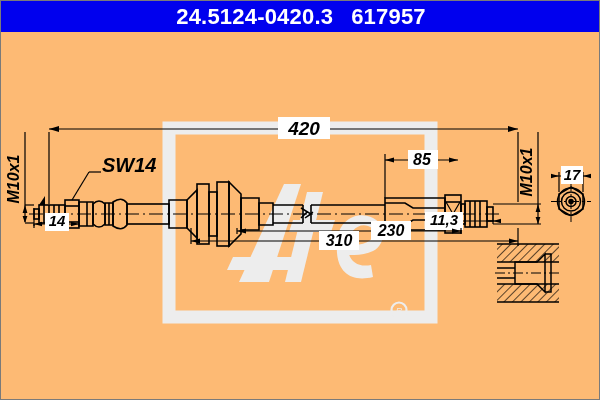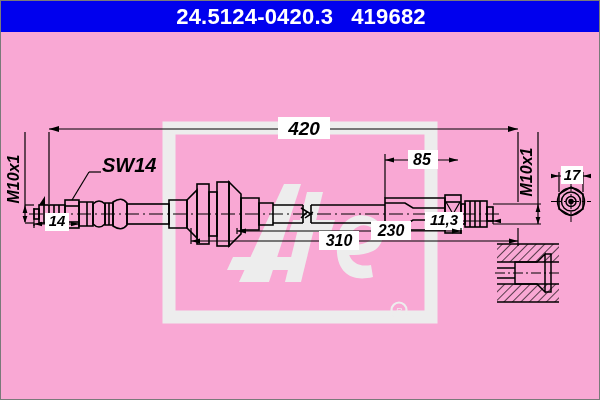--- a/index.html
+++ b/index.html
@@ -7,21 +7,21 @@
     padding: 0;
     background: #ffffff;
   }
   body {
     font-family: "Liberation Sans", sans-serif;
   }
   #page {
     position: relative;
     width: 600px;
     height: 400px;
-    background: #f9a8d4;
+    background: #fdba74;
     border: 1px solid #7a7a7a;
     box-sizing: border-box;
     overflow: hidden;
   }
   #header-banner {
     position: absolute;
     left: 0;
     top: 0;
     width: 600px;
     height: 31px;
@@ -59,21 +59,21 @@
   }
 </style>
 </head>
 <body>
 
 <div id="page">
 
   <div id="header-banner" style="background: rgb(0, 0, 238);">
     <span class="title-text" style="color: rgb(255, 255, 255);">24.5124-0420.3</span>
     <span class="title-gap"></span>
-    <span class="title-text" style="color: rgb(255, 255, 255);">419682</span>
+    <span class="title-text" style="color: rgb(255, 255, 255);">617957</span>
   </div>
 
   <div id="drawing-area">
     <svg width="600" height="369" viewBox="0 0 600 369" xmlns="http://www.w3.org/2000/svg">
 
       <g opacity="1">
 
         <path d="M168 96 H430 V285 H168 Z" fill="none" stroke="#ededed" stroke-width="13"></path>
 
         <g fill="#ededed">

